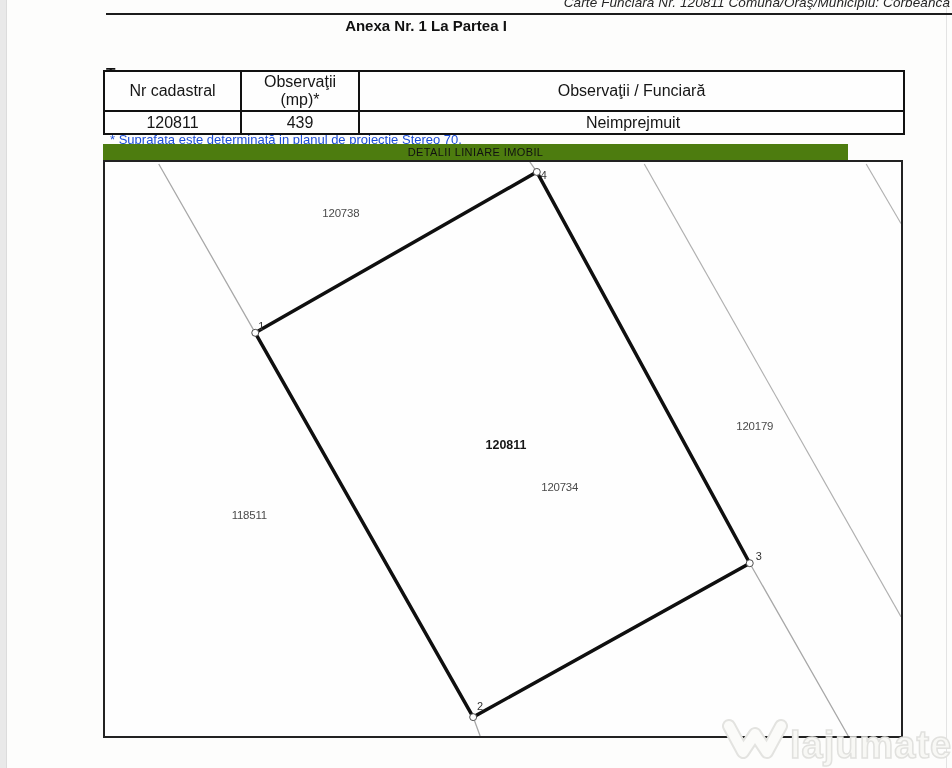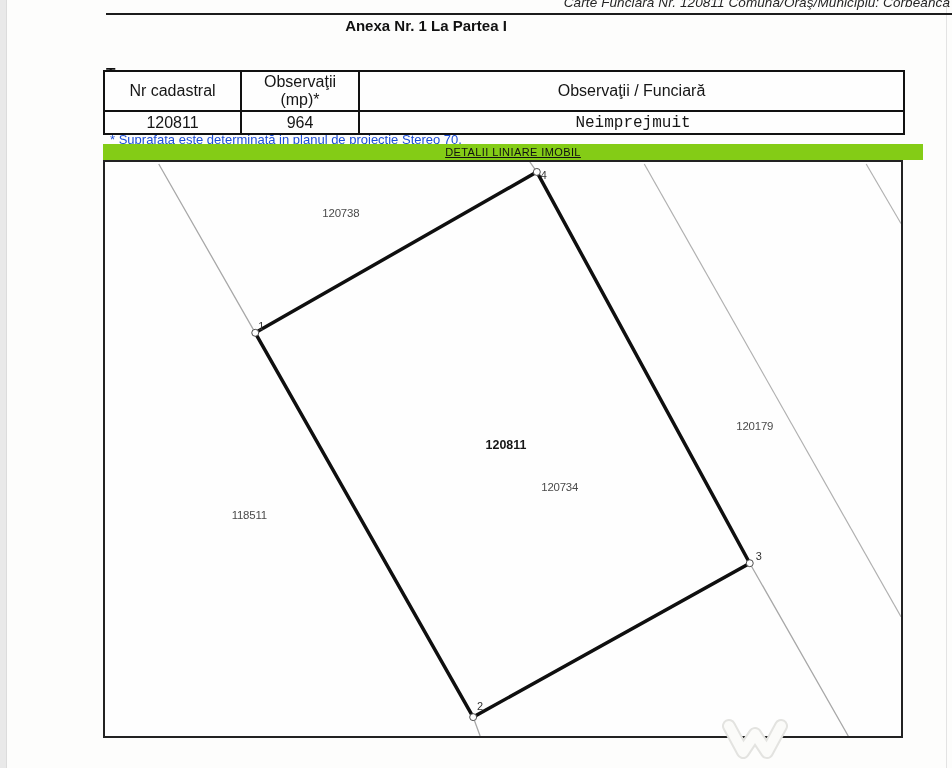--- a/index.html
+++ b/index.html
@@ -38,30 +38,30 @@
   table.land-table {
     position:absolute; left:103px; top:70px; width:800px;
     border-collapse:collapse; table-layout:fixed;
   }
   table.land-table th, table.land-table td {
     border:2px solid #111; font-weight:normal; font-size:16px;
     color:#161616; background:#fefefe;
   }
   table.land-table th { height:21px; text-align:center; padding:1px 2px; }
   table.land-table td { height:23px; text-align:center; padding:1px 2px; }
-  td.obs-cell { text-align:center; font-size:11.5px; padding-left:5px !important; vertical-align:middle;font-family:Liberation Mono, monospace; }
+  td.obs-cell { text-align:center; font-size:11.5px; padding-left:5px !important; vertical-align:middle; }
   .col-nr { width:137px; } .col-sup { width:118px; } .col-obs { width:545px; }
   .footnote {
     position:absolute; left:110px; top:132px;
     font-size:13px; color:#1d4ed8;
   }
   .plan-title-band {
-    position:absolute; left:103px; top:144px; width:820px; height:16px;
-    background:#84cc16; text-align:center;
-    font-size:11px; line-height:16px; letter-spacing:0.4px; color:#111;text-decoration:underline;
+    position:absolute; left:103px; top:144px; width:745px; height:16px;
+    background:#4d7c0f; text-align:center;
+    font-size:11px; line-height:16px; letter-spacing:0.4px; color:#111;
   }
   .plan-box {
     position:absolute; left:103px; top:160px; width:800px; height:578px;
     border:2px solid #222; background:#fefefe;
   }
   .plan-box svg { display:block; width:796px; height:574px; }
   .svg-label { font-family:"Liberation Sans", sans-serif; font-size:11.5px; fill:#4a4a4a; letter-spacing:-0.2px; }
   .svg-label-bold { font-family:"Liberation Sans", sans-serif; font-size:12.5px; font-weight:bold; fill:#161616; }
   .svg-corner { font-family:"Liberation Sans", sans-serif; font-size:11px; fill:#333; }
   .watermark {
@@ -93,21 +93,21 @@
       <col class="col-obs">
     </colgroup>
   <tbody>
       <tr>
     <th>Nr cadastral</th>
     <th>Observaţii (mp)*</th>
     <th>Observaţii / Funciară</th>
   </tr>
   <tr>
     <td>120811</td>
-    <td>964</td>
+    <td>439</td>
     <td class="obs-cell">Neimprejmuit</td>
   </tr>
 </tbody>
   </table>
 
 <div class="footnote">* Suprafaţa este determinată in planul de proiecţie Stereo 70.</div>
 
 <div class="plan-title-band">DETALII LINIARE IMOBIL</div>
 
 <div class="plan-box">
@@ -136,14 +136,15 @@
     <text x="457" y="331" text-anchor="middle" class="svg-label">120734</text>
     <text x="403" y="289" text-anchor="middle" class="svg-label-bold">120811</text>
   </svg>
 </div>
 
 <div class="watermark">
   <svg width="66" height="52" viewBox="0 0 66 52">
     <path d="M 7 12 L 21 38 L 33 20 L 45 38 L 59 12" fill="none" stroke="#e3e3e0" stroke-width="14" stroke-linecap="round" stroke-linejoin="round"></path>
     <path d="M 7 12 L 21 38 L 33 20 L 45 38 L 59 12" fill="none" stroke="#fbfbf9" stroke-width="10" stroke-linecap="round" stroke-linejoin="round"></path>
   </svg>
+  <span class="wm-word">lajumate</span>
 
 </div>
 
 </body></html>

